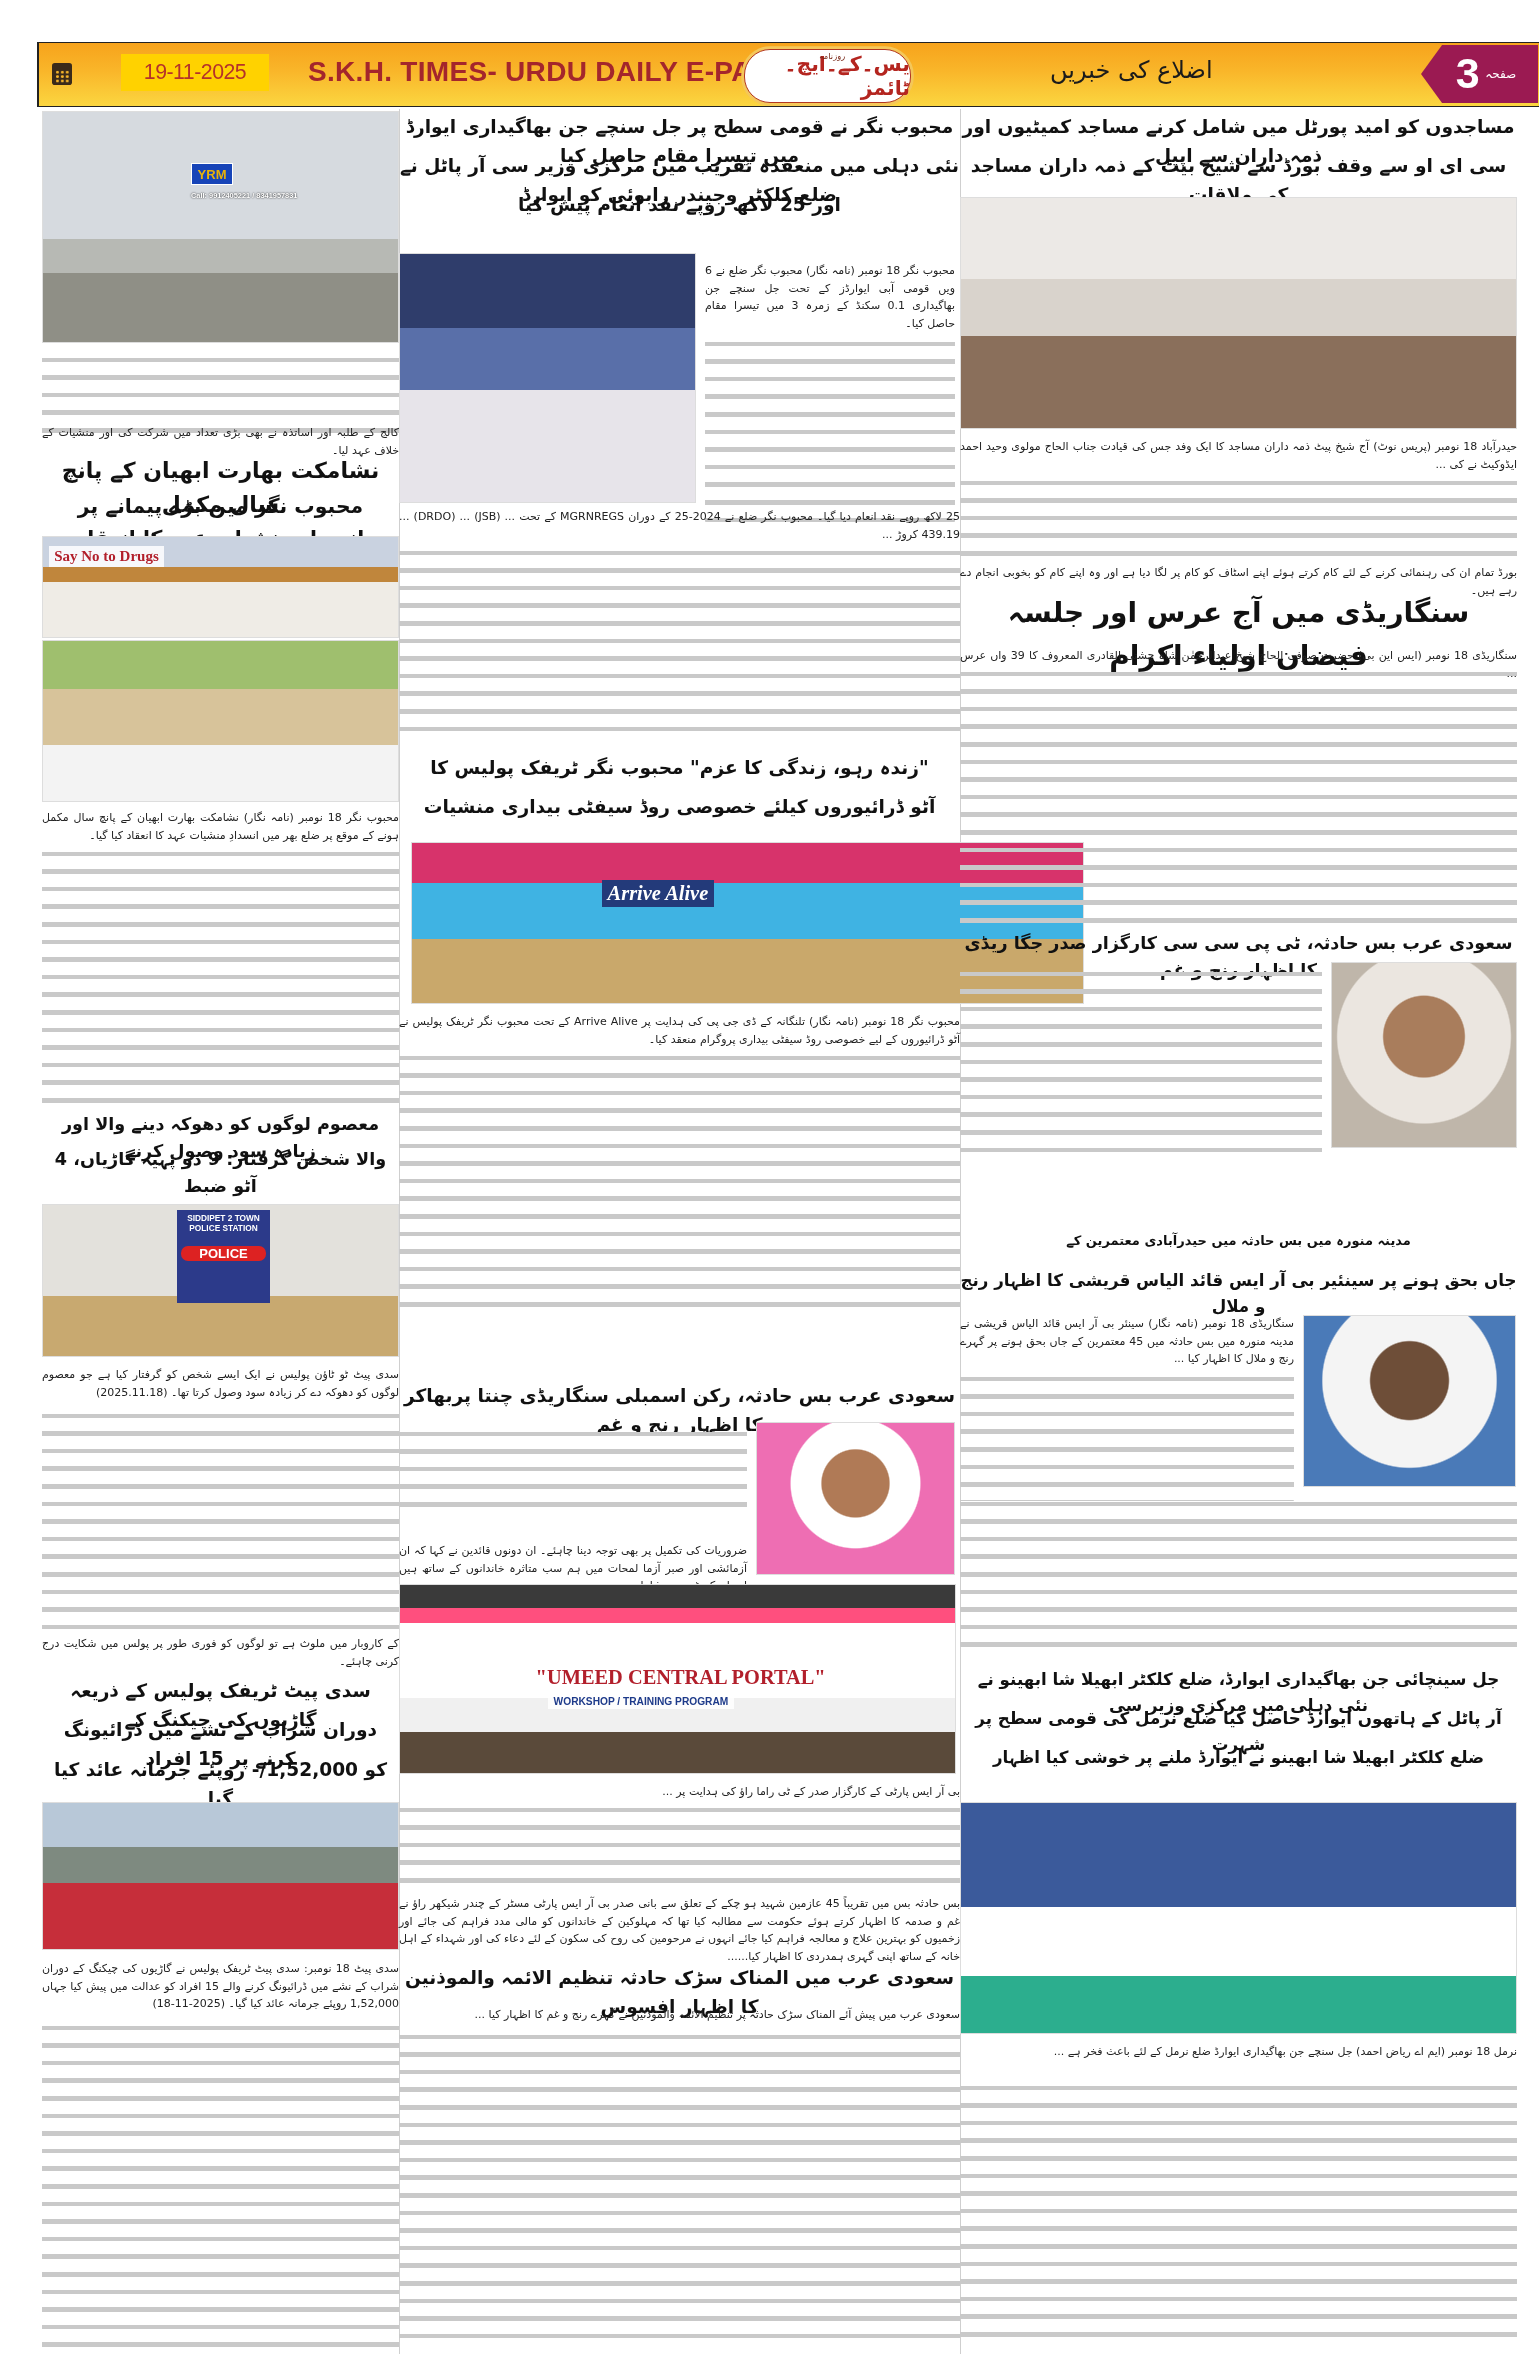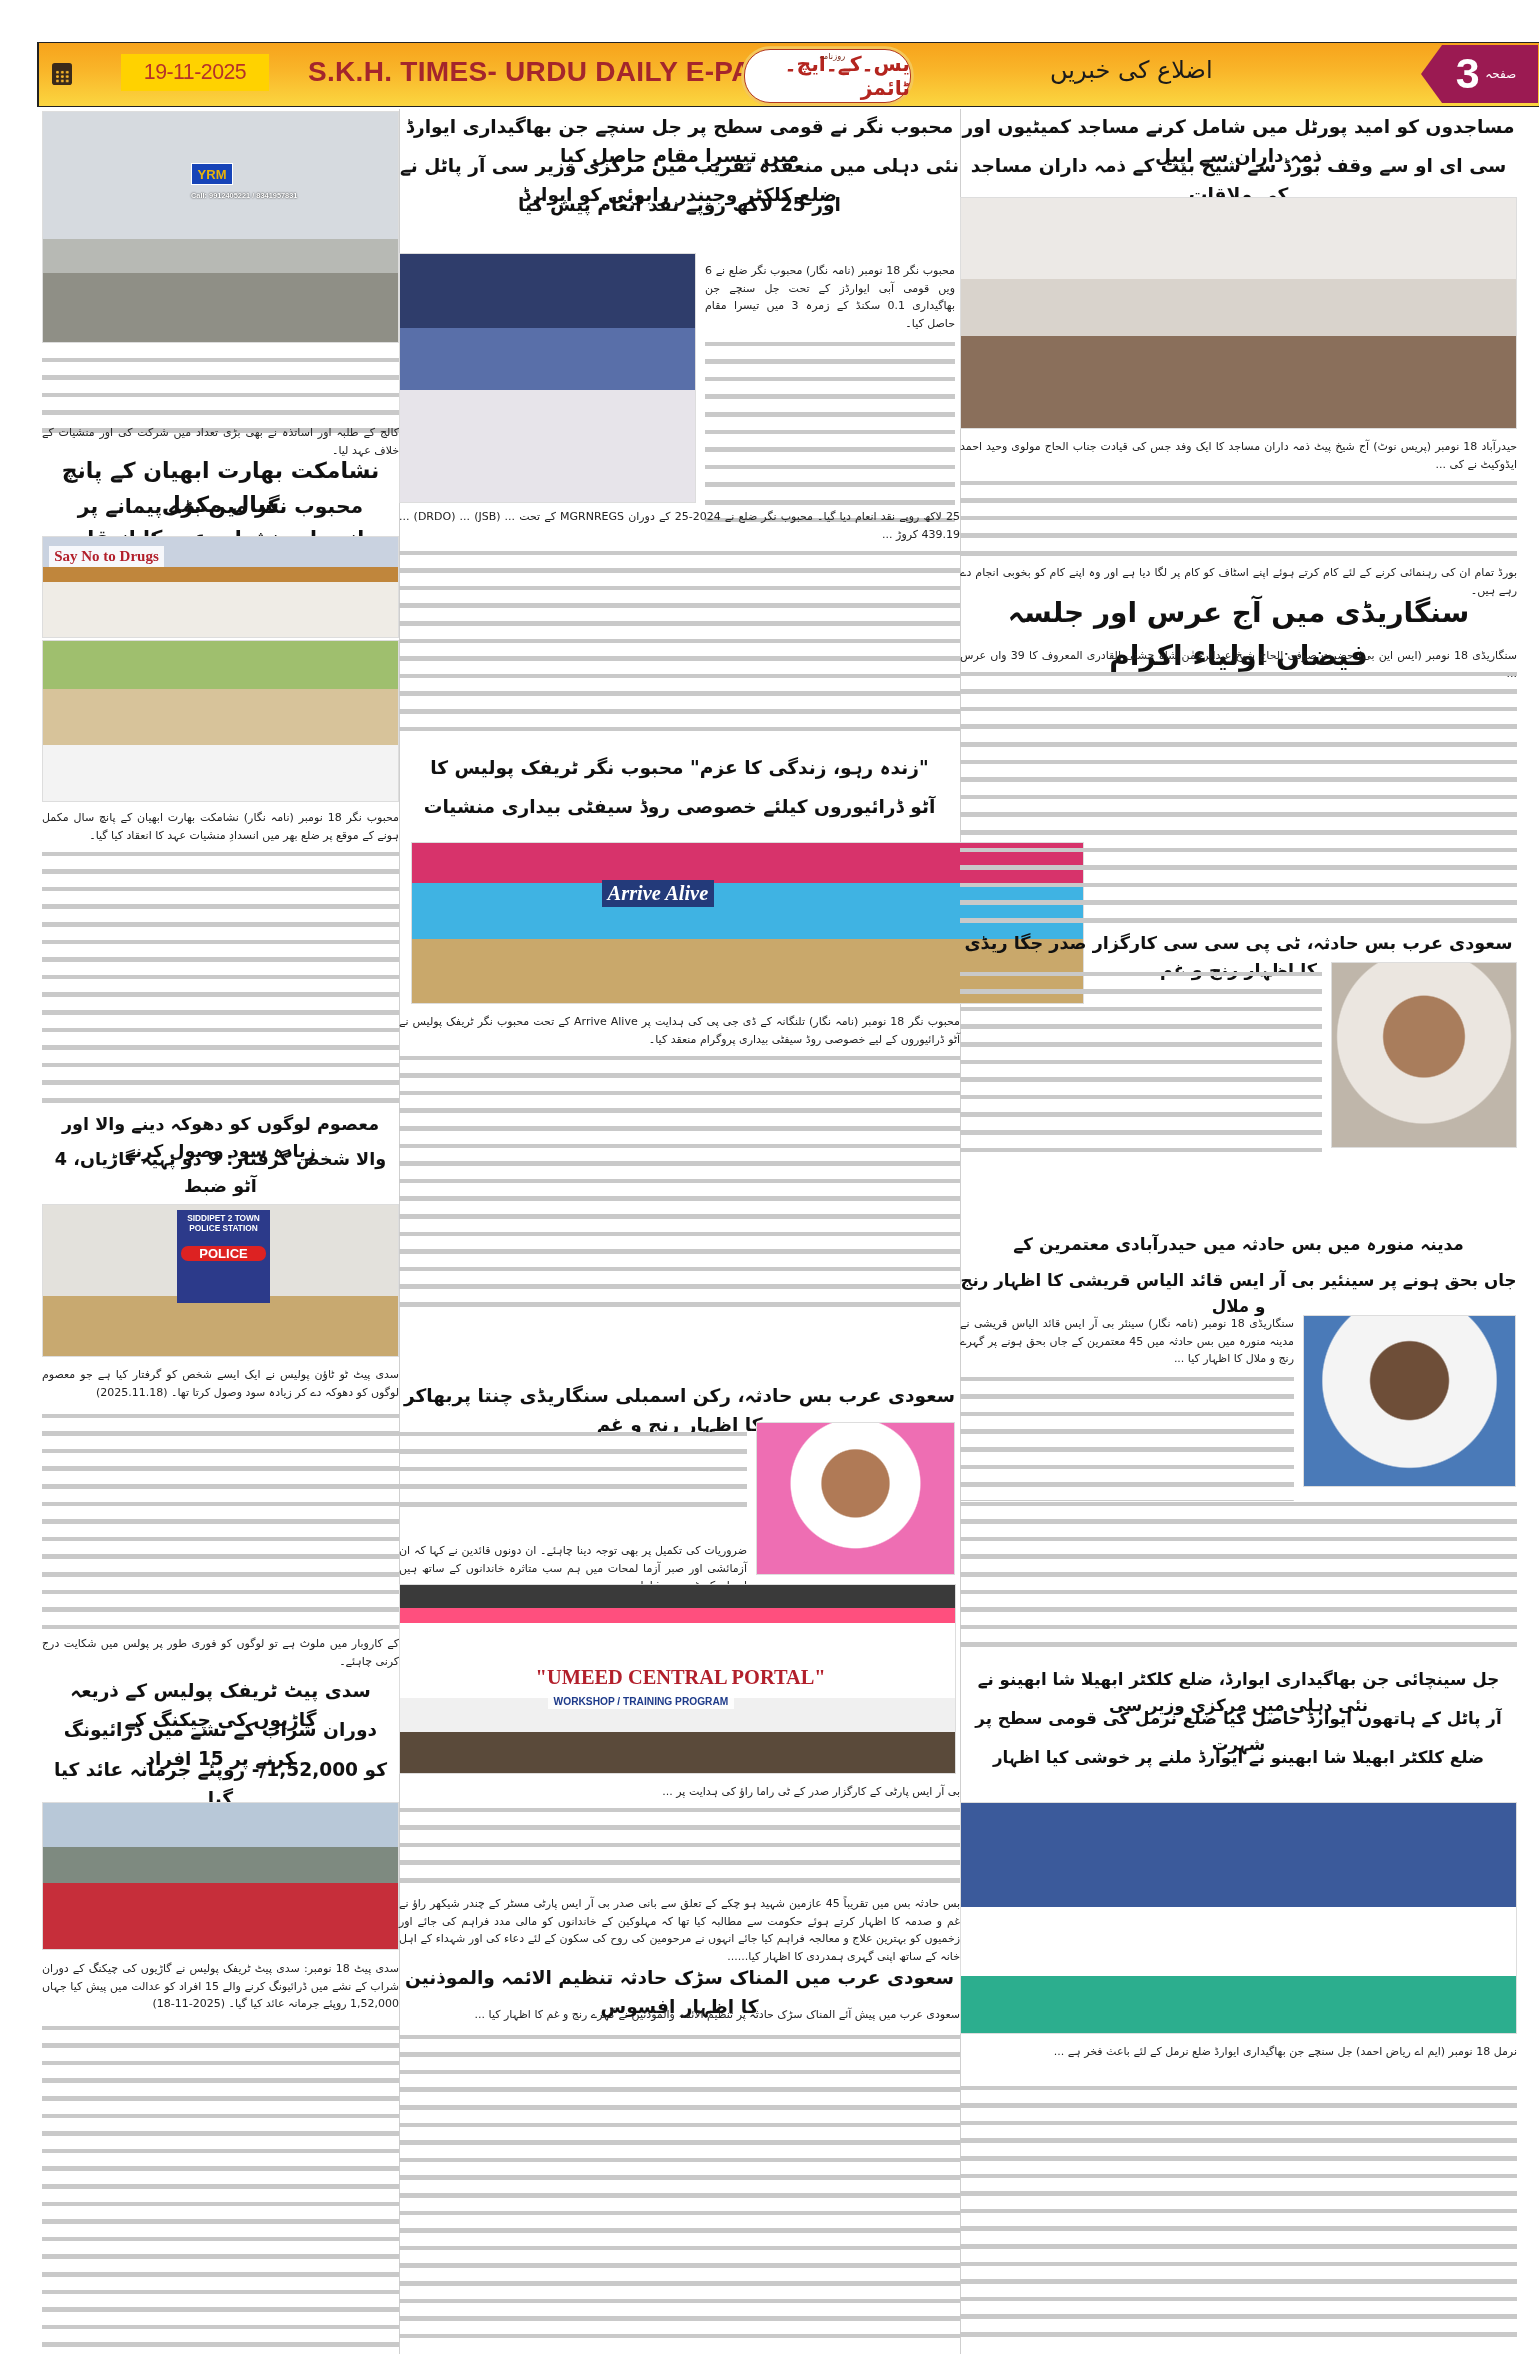--- a/index.html
+++ b/index.html
@@ -225,21 +225,21 @@
   <div class="block headline hl-xl" style="top:482px;font-size:28px">سنگاریڈی میں آج عرس اور جلسہ فیضان اولیاء اکرام</div>
   <div class="block body-text" style="top:538px">سنگاریڈی 18 نومبر (ایس این بی) حضرت صوفی الحاج شیخ عبدالرحمٰن شاہ چشتی القادری المعروف کا 39 واں عرس ...</div>
   <div class="block body-text filler" style="top:557px;height:260px"></div>
 
   <div class="block headline hl-m" style="top:821px;font-size:17.6px">سعودی عرب بس حادثہ، ٹی پی سی سی کارگزار صدر جگا ریڈی کا اظہار رنج و غم</div>
   <div class="photo ph-portrait" style="top:853px;left:371px;width:186px;height:186px"></div>
   <div style="position:absolute;top:853px;left:0;width:362px">
     <div class="body-text filler" style="height:195px;margin-top:3.7px"></div>
   </div>
 
-  <div class="block headline hl-m" style="top:1122px;font-size:17px">مدینہ منورہ میں بس حادثہ میں حیدرآبادی معتمرین کے</div>
+  <div class="block headline hl-m" style="top:1122px;font-size:13px">مدینہ منورہ میں بس حادثہ میں حیدرآبادی معتمرین کے</div>
   <div class="block headline hl-m" style="top:1159px;font-size:16.7px">جاں بحق ہونے پر سینئیر بی آر ایس قائد الیاس قریشی کا اظہار رنج و ملال</div>
   <div class="photo ph-portrait2" style="top:1206px;left:343px;width:213px;height:172px"></div>
   <div style="position:absolute;top:1206px;left:0;width:334px">
     <div class="body-text">سنگاریڈی 18 نومبر (نامہ نگار) سینئر بی آر ایس قائد الیاس قریشی نے مدینہ منورہ میں بس حادثہ میں 45 معتمرین کے جاں بحق ہونے پر گہرے رنج و ملال کا اظہار کیا ...</div>
     <div class="body-text filler" style="height:130px;margin-top:3.7px"></div>
   </div>
   <div class="block body-text filler" style="top:1387px;height:162px"></div>
 
   <div class="block headline hl-m" style="top:1558px;font-size:16.7px">جل سینچائی جن بھاگیداری ایوارڈ، ضلع کلکٹر ابھیلا شا ابھینو نے نئی دہلی میں مرکزی وزیر سی</div>
   <div class="block headline hl-m" style="top:1597px;font-size:16.7px">آر پاٹل کے ہاتھوں ایوارڈ حاصل کیا ضلع نرمل کی قومی سطح پر شہرت</div>

